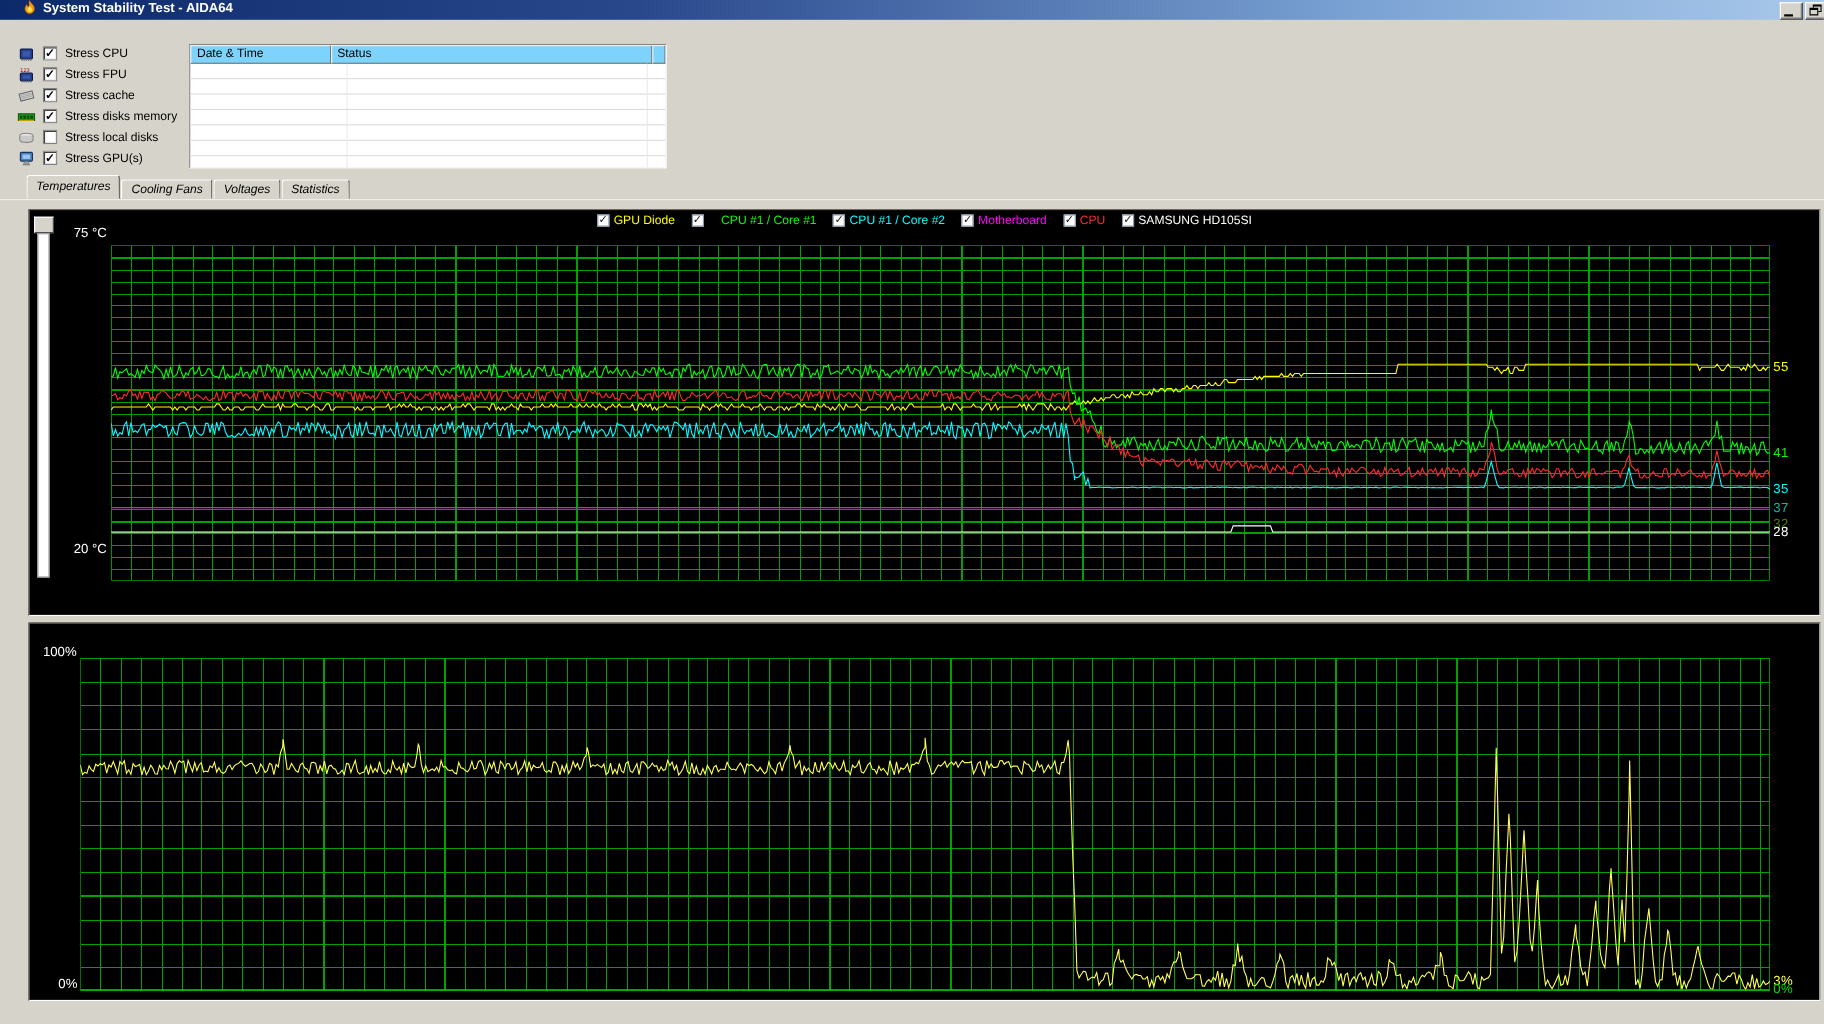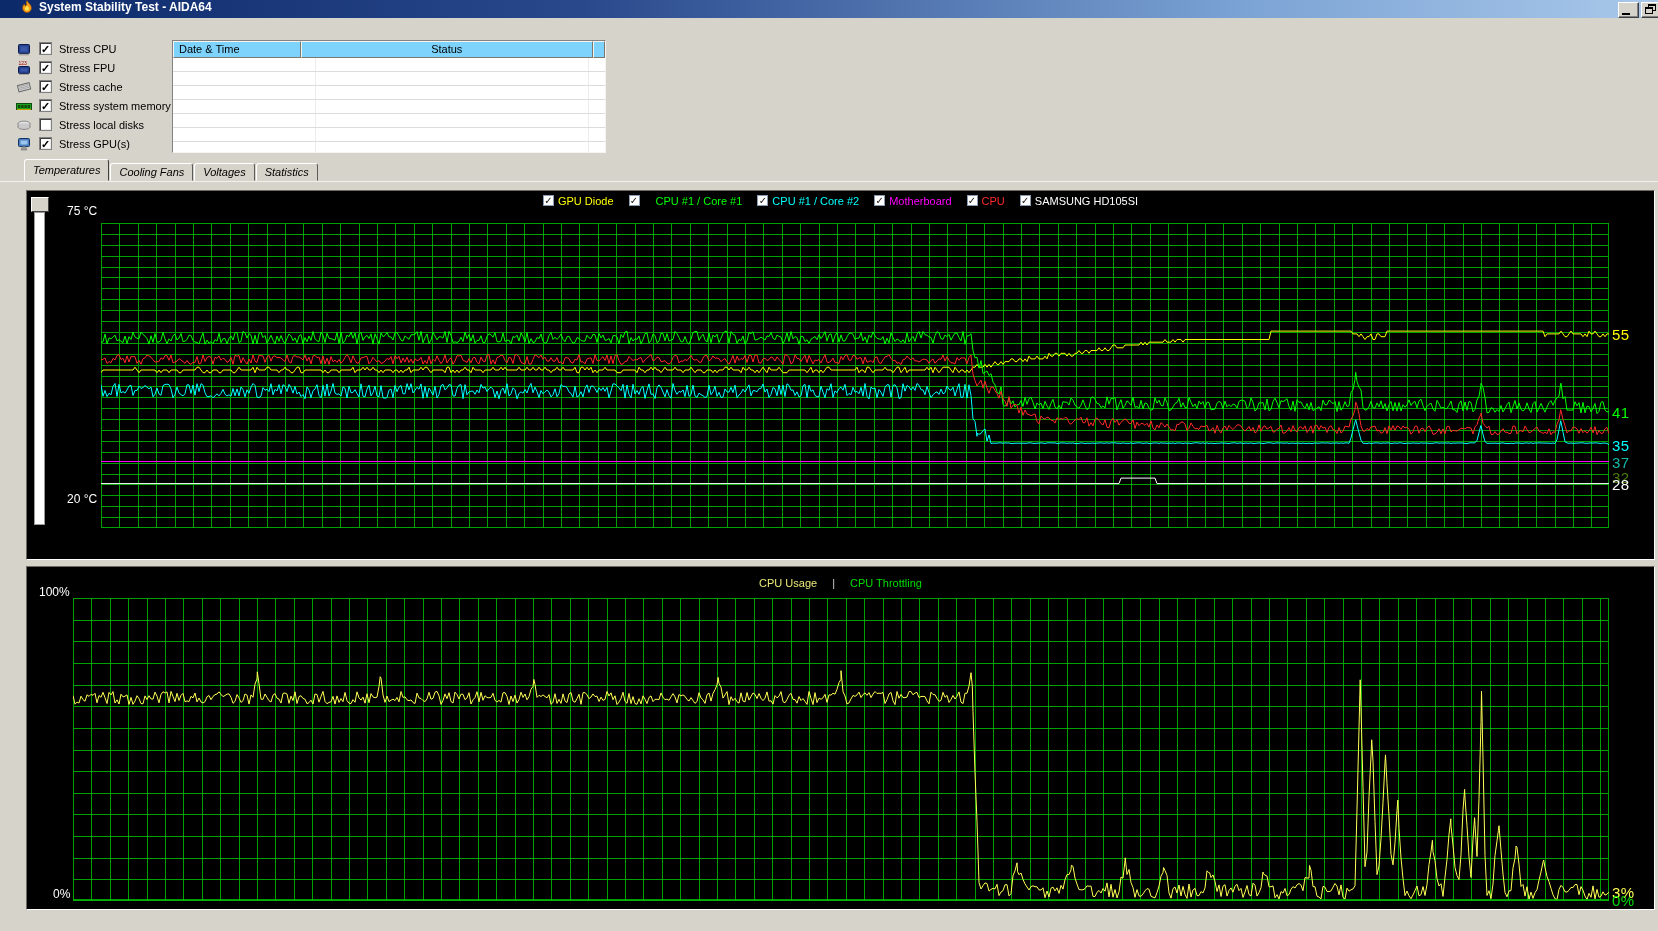--- a/index.html
+++ b/index.html
@@ -30,21 +30,21 @@
     display:flex;align-items:center;justify-content:center;
     font-size:11px;line-height:10px;color:#000;font-weight:bold;}
   .stress-label{white-space:nowrap;}
   
   .log-table{position:absolute;left:172px;top:40px;width:434px;height:113px;background:#fff;
     border:1px solid;border-color:#828282 #f6f4f0 #f6f4f0 #828282;box-sizing:border-box;overflow:hidden;}
   .log-header{display:flex;height:17px;background:#7dd3fc;}
   .log-hcell{box-sizing:border-box;border:1px solid;border-color:#f6f4f0 #7b776e #7b776e #f6f4f0;
     padding:1px 5px;white-space:nowrap;overflow:hidden;}
   .log-hcell.c0{width:143px;}
-  .log-hcell.c1{width:330px;text-align:center;}
+  .log-hcell.c1{width:330px;}
   .log-hcell.cf{flex:1;}
   .log-row{display:flex;height:13px;border-bottom:1px solid #dcdcdc;}
   .log-cell{box-sizing:border-box;height:100%;}
   .log-cell.c0{width:143px;border-right:1px solid #ececec;}
   .log-cell.c1{width:273px;border-right:1px solid #ececec;}
   .log-cell.cf{flex:1;}
   
   .tabs{position:absolute;left:24px;top:159px;height:22px;display:flex;align-items:flex-end;font-style:italic;}
   .tab{height:18px;box-sizing:border-box;padding:2px 8px 0 8px;margin-right:1px;background:#d6d3ca;
     border:1px solid;border-color:#ffffff #5a5a5a transparent #ffffff;border-radius:3px 3px 0 0;
@@ -66,21 +66,21 @@
   .legend-sep{color:#cfcfcf;}
   #usage-panel .legend-row{top:8px;}
   .axis-label{position:absolute;color:#fff;font-size:12px;white-space:nowrap;}
   #temp-ytop{left:40px;top:13px;}
   #temp-ybottom{left:40px;top:301px;}
   #usage-ytop{left:12px;top:18px;}
   #usage-ybottom{left:26px;top:320px;}
   .plot{position:absolute;}
   #temp-plot{left:74px;top:32px;width:1508px;height:305px;}
   #usage-plot{left:46px;top:31px;width:1536px;height:303px;}
-  .end-label{position:absolute;font-size:15px;letter-spacing:0.5px;}
+  .end-label{position:absolute;font-size:12px;letter-spacing:0.5px;}
   
   .v-slider{position:absolute;left:4px;top:6px;width:18px;height:330px;}
   .v-slider .thumb{position:absolute;left:0;top:0;width:18px;height:15px;background:#d6d3ca;box-sizing:border-box;
     border:1px solid;border-color:#ffffff #404040 #404040 #ffffff;}
   .v-slider .track{position:absolute;left:3px;top:15px;width:11px;bottom:2px;background:#fff;
     border:1px solid #9a9a9a;box-sizing:border-box;}
   .bottom-strip{position:absolute;left:0;top:910px;width:1658px;height:21px;background:#d6d3ca;}
 </style>
 </head>
 <body>
@@ -134,21 +134,21 @@
 <div class="stress-row" style="top:97px">
   <svg class="stress-icon" viewBox="0 0 16 16">
       <rect x="0.5" y="5.5" width="15" height="6" fill="#1f9e1f" stroke="#0c4f0c"></rect>
       <rect x="2" y="7" width="2.4" height="3" fill="#0c4f0c"></rect>
       <rect x="5.2" y="7" width="2.4" height="3" fill="#0c4f0c"></rect>
       <rect x="8.4" y="7" width="2.4" height="3" fill="#0c4f0c"></rect>
       <rect x="11.6" y="7" width="2.4" height="3" fill="#0c4f0c"></rect>
       <path d="M1 11.5h14" stroke="#c8a000"></path>
     </svg>
   <span class="cb stress-check">✓</span>
-  <span class="stress-label">Stress system memory</span>
+  <span class="stress-label">Stress disks memory</span>
 </div>
 <div class="stress-row" style="top:116px">
   <svg class="stress-icon" viewBox="0 0 16 16">
       <ellipse cx="8" cy="6.5" rx="6" ry="2.4" fill="#e2e2e2" stroke="#888"></ellipse>
       <path d="M2 6.5v3.5c0 1.3 2.7 2.4 6 2.4s6-1.1 6-2.4V6.5" fill="#c9c9c9" stroke="#888"></path>
     </svg>
   <span class="cb stress-check"></span>
   <span class="stress-label">Stress local disks</span>
 </div>
 <div class="stress-row" style="top:135px">
@@ -258,25 +258,20 @@
       </svg></div>
 <div class="end-label" style="color: rgb(255, 255, 0); left: 1585px; top: 134.909px;">55</div>
     <div class="end-label" style="color: rgb(0, 255, 0); left: 1585px; top: 212.545px;">41</div>
     <div class="end-label" style="color: rgb(0, 255, 255); left: 1585px; top: 245.818px;">35</div>
     <div class="end-label" style="color: #4d7c0f; left: 1585px; top: 262.455px; margin-top: 16px;">32</div>
     <div class="end-label" style="color: #14b8a6; left: 1585px; top: 234.727px; margin-top: 28px;">37</div>
     <div class="end-label" style="color: rgb(255, 255, 255); left: 1585px; top: 284.636px;">28</div>
   </div>
 
 <div id="usage-panel" class="chart-panel">
-  <div class="legend-row" id="usage-legend">
-    <span class="legend-label" id="usage-leg-0" style="color: rgb(232, 232, 120);">CPU Usage</span>
-    <span class="legend-sep">|</span>
-    <span class="legend-label" id="usage-leg-1" style="color: rgb(0, 221, 0);">CPU Throttling</span>
-  </div>
   <div class="axis-label" id="usage-ytop">100%</div>
   <div class="axis-label" id="usage-ybottom">0%</div>
   <div class="plot" id="usage-plot"><svg width="1536" height="303">
         <path d="M0.5 0V303M18.5 0V303M37.5 0V303M55.5 0V303M74.5 0V303M92.5 0V303M110.5 0V303M129.5 0V303M147.5 0V303M166.5 0V303M184.5 0V303M202.5 0V303M221.5 0V303M239.5 0V303M258.5 0V303M276.5 0V303M294.5 0V303M313.5 0V303M331.5 0V303M350.5 0V303M368.5 0V303M386.5 0V303M405.5 0V303M423.5 0V303M442.5 0V303M460.5 0V303M478.5 0V303M497.5 0V303M515.5 0V303M534.5 0V303M552.5 0V303M570.5 0V303M589.5 0V303M607.5 0V303M626.5 0V303M644.5 0V303M662.5 0V303M681.5 0V303M699.5 0V303M718.5 0V303M736.5 0V303M754.5 0V303M773.5 0V303M791.5 0V303M810.5 0V303M828.5 0V303M846.5 0V303M865.5 0V303M883.5 0V303M902.5 0V303M920.5 0V303M938.5 0V303M957.5 0V303M975.5 0V303M994.5 0V303M1012.5 0V303M1030.5 0V303M1049.5 0V303M1067.5 0V303M1086.5 0V303M1104.5 0V303M1122.5 0V303M1141.5 0V303M1159.5 0V303M1178.5 0V303M1196.5 0V303M1214.5 0V303M1233.5 0V303M1251.5 0V303M1270.5 0V303M1288.5 0V303M1306.5 0V303M1325.5 0V303M1343.5 0V303M1362.5 0V303M1380.5 0V303M1398.5 0V303M1417.5 0V303M1435.5 0V303M1454.5 0V303M1472.5 0V303M1490.5 0V303M1509.5 0V303M1527.5 0V303M0 0.5H1536M0 22.5H1536M0 43.5H1536M0 65.5H1536M0 87.5H1536M0 108.5H1536M0 130.5H1536M0 152.5H1536M0 173.5H1536M0 195.5H1536M0 216.5H1536M0 238.5H1536M0 260.5H1536M0 281.5H1536M0 303.5H1536M1535.5 0V303M0 302.5H1536" stroke="#00A000" stroke-width="1" fill="none" shape-rendering="crispEdges"></path>
         <polyline points="0,97.5 2,106.2 4,104.1 6,105.0 8,98.2 10,101.6 12,103.3 14,96.8 16,98.4 18,96.3 20,97.3 22,95.3 24,104.8 26,97.5 28,99.3 30,94.3 32,99.7 34,105.5 36,94.4 38,96.9 40,93.6 42,105.0 44,101.8 46,106.0 48,96.2 50,98.9 52,98.2 54,96.9 56,106.4 58,99.4 60,106.3 62,103.0 64,97.7 66,100.6 68,105.5 70,105.8 72,97.9 74,101.6 76,97.7 78,100.9 80,101.1 82,94.1 84,98.2 86,104.8 88,96.4 90,93.7 92,95.1 94,93.9 96,104.9 98,93.4 100,98.5 102,103.6 104,95.3 106,102.5 108,97.4 110,95.4 112,103.8 114,102.9 116,103.6 118,98.3 120,99.9 122,95.0 124,103.9 126,100.0 128,104.0 130,105.0 132,103.6 134,98.7 136,97.5 138,101.7 140,98.3 142,96.7 144,96.0 146,93.8 148,96.4 150,98.6 152,97.5 154,96.1 156,95.9 158,99.3 160,105.3 162,103.4 164,96.6 166,99.8 168,104.4 170,102.7 172,96.0 174,97.1 176,106.1 178,96.9 180,99.3 182,86.3 184,80.9 184.3,73.8 186,85.8 188,101.2 190,101.3 192,96.0 194,99.3 196,102.7 198,104.0 200,97.2 202,95.7 204,100.2 206,101.1 208,105.1 210,95.4 212,95.0 214,96.0 216,105.4 218,98.1 220,102.6 222,93.8 224,105.5 226,98.6 228,97.7 230,100.4 232,101.2 234,105.7 236,104.6 238,102.2 240,106.0 242,96.0 244,96.5 246,104.2 248,98.5 250,93.4 252,103.4 254,105.7 256,104.4 258,103.8 260,98.4 262,106.1 264,97.9 266,104.4 268,100.6 270,103.7 272,94.4 274,102.6 276,105.2 278,105.6 280,101.6 282,104.3 284,93.8 286,99.8 288,102.1 290,99.1 292,105.2 294,95.7 296,104.7 298,95.6 300,98.9 302,99.8 304,99.1 306,88.4 307.2,78.7 308,80.2 310,96.9 312,104.4 314,98.1 316,103.6 318,102.2 320,101.1 322,102.6 324,99.4 326,103.8 328,93.5 330,99.4 332,98.9 334,101.8 336,102.7 338,101.9 340,104.5 342,105.5 344,95.1 346,99.9 348,100.5 350,102.5 352,103.6 354,100.9 356,94.3 358,101.2 360,100.4 362,94.2 364,93.4 366,97.9 368,106.4 370,102.6 372,95.9 374,100.7 376,94.7 378,103.6 380,105.0 382,94.1 384,96.6 386,101.0 388,96.2 390,96.3 392,101.7 394,99.9 396,94.7 398,106.0 400,101.8 402,99.6 404,93.7 406,103.8 408,94.3 410,102.3 412,97.7 414,99.5 416,99.8 418,99.3 420,95.3 422,102.4 424,104.1 426,102.3 428,104.2 430,94.8 432,94.7 434,98.4 436,106.5 438,98.0 440,103.6 442,97.1 444,105.1 446,101.5 448,94.2 450,99.4 452,96.0 454,101.8 456,98.6 458,91.3 460,88.4 460.8,81.4 462,86.4 464,99.4 466,97.3 468,98.5 470,96.9 472,98.5 474,99.8 476,96.6 478,106.3 480,104.2 482,95.7 484,105.4 486,101.3 488,105.4 490,95.9 492,102.9 494,104.6 496,95.9 498,94.5 500,103.0 502,104.3 504,100.5 506,96.3 508,106.3 510,94.7 512,94.6 514,96.9 516,100.6 518,99.0 520,95.9 522,98.6 524,98.1 526,103.5 528,99.1 530,102.4 532,101.4 534,93.4 536,98.0 538,94.8 540,101.7 542,97.8 544,106.5 546,104.0 548,100.4 550,94.2 552,103.4 554,105.3 556,95.4 558,105.6 560,98.6 562,105.5 564,106.3 566,100.7 568,105.9 570,97.8 572,101.2 574,105.6 576,99.4 578,97.9 580,103.6 582,101.3 584,101.3 586,101.6 588,94.9 590,99.2 592,101.7 594,101.1 596,102.3 598,98.8 600,95.6 602,98.9 604,104.9 606,96.5 608,97.9 610,96.9 612,98.3 614,101.5 616,103.0 618,99.6 620,102.6 622,105.4 624,103.5 626,94.7 628,100.0 630,101.8 632,105.4 634,96.8 636,95.0 638,103.1 640,95.5 642,91.7 644,86.9 645.1,79.4 646,85.3 648,89.1 650,100.1 652,96.9 654,93.6 656,106.6 658,98.7 660,102.7 662,100.3 664,103.7 666,105.2 668,94.8 670,103.1 672,103.9 674,94.5 676,102.1 678,98.5 680,95.0 682,96.3 684,100.6 686,95.5 688,100.2 690,102.6 692,100.1 694,93.9 696,103.2 698,102.7 700,106.1 702,97.6 704,99.9 706,98.2 708,93.6 710,103.7 712,104.8 714,101.5 716,97.2 718,95.4 720,101.4 722,101.5 724,105.2 726,98.5 728,102.6 730,100.6 732,103.4 734,106.4 736,93.5 738,100.3 740,106.5 742,94.6 744,104.6 746,100.1 748,101.3 750,99.8 752,96.3 754,104.4 756,96.9 758,97.1 760,95.2 762,96.2 764,91.3 766,84.6 768,81.3 768.0,72.7 770,93.7 772,98.0 774,105.9 776,104.9 778,100.9 780,97.4 782,98.4 784,96.9 786,94.1 788,99.6 790,96.5 792,94.8 794,97.3 796,94.6 798,99.6 800,96.1 802,93.5 804,95.5 806,95.2 808,95.4 810,94.4 812,105.5 814,101.6 816,96.0 818,94.4 820,102.8 822,106.6 824,93.5 826,100.2 828,96.4 830,99.6 832,99.6 834,99.0 836,93.6 838,93.5 840,96.8 842,95.0 844,94.4 846,99.6 848,98.5 850,98.4 852,98.6 854,102.9 856,105.8 858,94.2 860,96.5 862,96.7 864,100.3 866,103.3 868,102.3 870,94.3 872,99.3 874,97.4 876,104.5 878,101.4 880,97.4 882,101.0 884,98.2 886,93.9 888,104.2 890,105.6 892,95.3 894,95.2 896,88.1 898,74.7 899.3,88.2 900,113.6 902,174.6 904,223.8 906,284.5 908,291.0 910,287.7 912,284.9 914,285.5 916,293.1 918,291.4 920,290.3 922,290.9 924,286.3 926,297.6 928,294.0 930,292.6 932,286.8 934,286.7 936,297.9 938,295.7 940,277.5 942,272.9 944,264.8 944.6,273.7 946,276.7 948,275.0 950,281.4 952,285.9 954,289.0 956,292.0 958,288.6 960,287.8 962,288.7 964,288.8 966,291.9 968,292.0 970,289.8 972,299.7 974,293.0 976,299.0 978,290.2 980,289.1 982,292.9 984,289.8 986,295.4 988,287.3 990,291.1 992,281.6 994,276.5 996,276.6 998,271.9 998.4,267.3 1000,268.4 1002,280.2 1004,286.1 1006,291.6 1008,291.8 1010,291.8 1012,290.6 1014,287.9 1016,288.2 1018,288.1 1020,298.4 1022,298.5 1024,294.3 1026,292.5 1028,295.0 1030,290.5 1032,293.2 1034,284.9 1036,298.9 1038,286.3 1040,299.2 1042,291.5 1044,299.9 1046,293.9 1048,279.1 1050,280.0 1052,262.8 1052.2,259.8 1054,276.5 1056,271.5 1058,284.7 1060,289.5 1062,299.3 1064,291.6 1066,297.9 1068,298.3 1070,295.9 1072,292.9 1074,290.6 1076,291.3 1078,298.2 1080,299.1 1082,299.9 1084,294.6 1086,288.1 1088,278.1 1090,274.4 1090.6,269.5 1092,272.6 1094,277.4 1096,294.9 1098,300.2 1100,290.6 1102,289.0 1104,295.0 1106,287.0 1108,298.0 1110,288.4 1112,296.4 1114,300.4 1116,286.0 1118,299.1 1120,292.0 1122,290.4 1124,297.6 1126,297.6 1128,293.6 1130,294.9 1132,290.0 1134,272.8 1136,274.9 1136.6,274.8 1138,279.5 1140,276.9 1142,283.5 1144,293.5 1146,286.9 1148,298.5 1150,288.2 1152,286.7 1154,298.1 1156,292.5 1158,289.9 1160,294.2 1162,288.2 1164,286.3 1166,292.6 1168,290.4 1170,299.4 1172,294.0 1174,287.5 1176,296.6 1178,298.0 1180,285.2 1182,287.2 1184,298.1 1186,294.5 1188,289.8 1190,274.0 1190.4,275.8 1192,277.1 1194,278.1 1196,288.6 1198,288.8 1200,287.9 1202,299.7 1204,296.6 1206,301.0 1208,293.6 1210,295.1 1212,290.5 1214,297.7 1216,296.5 1218,291.3 1220,288.6 1222,290.0 1224,286.8 1226,285.5 1228,287.1 1230,292.7 1232,279.6 1234,280.0 1236,280.0 1236.5,267.5 1238,272.3 1240,288.6 1242,288.8 1244,298.2 1246,299.0 1248,300.9 1250,288.4 1252,289.2 1254,293.5 1256,293.6 1258,292.9 1260,289.2 1262,285.5 1264,288.3 1266,296.8 1268,286.9 1270,299.4 1272,301.1 1274,290.1 1276,293.2 1278,291.8 1280,290.9 1282,287.8 1284,211.0 1286,130.8 1287.2,81.8 1288,109.6 1290,189.5 1292,268.7 1294,254.1 1296,198.7 1298,158.1 1298.7,141.8 1300,163.1 1302,223.5 1304,276.6 1306,267.9 1308,240.4 1310,204.2 1312,164.4 1312.5,156.9 1314,185.8 1316,217.6 1318,256.3 1320,266.8 1322,244.9 1324,212.5 1324.8,202.1 1326,230.5 1328,260.0 1330,280.5 1332,297.6 1334,293.0 1336,297.8 1338,300.7 1340,296.9 1342,292.5 1344,288.0 1346,297.8 1348,296.6 1350,288.6 1352,297.5 1354,286.5 1356,266.6 1358,253.9 1359.4,242.3 1360,253.7 1362,262.8 1364,280.7 1366,288.0 1368,285.7 1370,298.4 1372,279.1 1374,261.5 1376,236.3 1377.8,220.8 1378,227.9 1380,247.2 1382,269.5 1384,277.6 1386,281.6 1388,256.8 1390,212.1 1391.6,191.4 1392,200.1 1394,227.7 1396,259.0 1398,279.4 1400,241.1 1401.6,219.7 1402,226.8 1404,258.5 1406,200.3 1408,124.5 1408.5,93.3 1410,160.7 1412,257.7 1414,297.5 1416,292.7 1418,300.6 1420,285.9 1422,257.5 1424,242.8 1425.4,232.4 1426,227.7 1428,252.4 1430,276.1 1432,294.6 1434,298.8 1436,292.9 1438,292.6 1440,269.9 1442,260.4 1443.1,248.0 1444,249.5 1446,266.1 1448,288.5 1450,286.5 1452,298.1 1454,288.7 1456,301.3 1458,294.1 1460,300.4 1462,294.6 1464,291.6 1466,282.2 1468,274.0 1470,264.2 1470.7,262.1 1472,269.6 1474,278.5 1476,283.7 1478,290.3 1480,296.8 1482,300.8 1484,301.6 1486,291.4 1488,287.3 1490,289.5 1492,293.8 1494,294.1 1496,292.3 1498,289.4 1500,289.6 1502,286.5 1504,286.5 1506,296.7 1508,288.6 1510,292.2 1512,298.1 1514,301.5 1516,295.3 1518,299.3 1520,287.9 1522,300.8 1524,291.4 1526,299.3 1528,298.1 1530,293.8 1532,297.1 1534,296.2 1536,293.9" fill="none" stroke="#FFFF55" stroke-width="1"></polyline>
         <polyline points="0,301.8 2,301.8 4,301.8 6,301.8 8,301.8 10,301.8 12,301.8 14,301.8 16,301.8 18,301.8 20,301.8 22,301.8 24,301.8 26,301.8 28,301.8 30,301.8 32,301.8 34,301.8 36,301.8 38,301.8 40,301.8 42,301.8 44,301.8 46,301.8 48,301.8 50,301.8 52,301.8 54,301.8 56,301.8 58,301.8 60,301.8 62,301.8 64,301.8 66,301.8 68,301.8 70,301.8 72,301.8 74,301.8 76,301.8 78,301.8 80,301.8 82,301.8 84,301.8 86,301.8 88,301.8 90,301.8 92,301.8 94,301.8 96,301.8 98,301.8 100,301.8 102,301.8 104,301.8 106,301.8 108,301.8 110,301.8 112,301.8 114,301.8 116,301.8 118,301.8 120,301.8 122,301.8 124,301.8 126,301.8 128,301.8 130,301.8 132,301.8 134,301.8 136,301.8 138,301.8 140,301.8 142,301.8 144,301.8 146,301.8 148,301.8 150,301.8 152,301.8 154,301.8 156,301.8 158,301.8 160,301.8 162,301.8 164,301.8 166,301.8 168,301.8 170,301.8 172,301.8 174,301.8 176,301.8 178,301.8 180,301.8 182,301.8 184,301.8 186,301.8 188,301.8 190,301.8 192,301.8 194,301.8 196,301.8 198,301.8 200,301.8 202,301.8 204,301.8 206,301.8 208,301.8 210,301.8 212,301.8 214,301.8 216,301.8 218,301.8 220,301.8 222,301.8 224,301.8 226,301.8 228,301.8 230,301.8 232,301.8 234,301.8 236,301.8 238,301.8 240,301.8 242,301.8 244,301.8 246,301.8 248,301.8 250,301.8 252,301.8 254,301.8 256,301.8 258,301.8 260,301.8 262,301.8 264,301.8 266,301.8 268,301.8 270,301.8 272,301.8 274,301.8 276,301.8 278,301.8 280,301.8 282,301.8 284,301.8 286,301.8 288,301.8 290,301.8 292,301.8 294,301.8 296,301.8 298,301.8 300,301.8 302,301.8 304,301.8 306,301.8 308,301.8 310,301.8 312,301.8 314,301.8 316,301.8 318,301.8 320,301.8 322,301.8 324,301.8 326,301.8 328,301.8 330,301.8 332,301.8 334,301.8 336,301.8 338,301.8 340,301.8 342,301.8 344,301.8 346,301.8 348,301.8 350,301.8 352,301.8 354,301.8 356,301.8 358,301.8 360,301.8 362,301.8 364,301.8 366,301.8 368,301.8 370,301.8 372,301.8 374,301.8 376,301.8 378,301.8 380,301.8 382,301.8 384,301.8 386,301.8 388,301.8 390,301.8 392,301.8 394,301.8 396,301.8 398,301.8 400,301.8 402,301.8 404,301.8 406,301.8 408,301.8 410,301.8 412,301.8 414,301.8 416,301.8 418,301.8 420,301.8 422,301.8 424,301.8 426,301.8 428,301.8 430,301.8 432,301.8 434,301.8 436,301.8 438,301.8 440,301.8 442,301.8 444,301.8 446,301.8 448,301.8 450,301.8 452,301.8 454,301.8 456,301.8 458,301.8 460,301.8 462,301.8 464,301.8 466,301.8 468,301.8 470,301.8 472,301.8 474,301.8 476,301.8 478,301.8 480,301.8 482,301.8 484,301.8 486,301.8 488,301.8 490,301.8 492,301.8 494,301.8 496,301.8 498,301.8 500,301.8 502,301.8 504,301.8 506,301.8 508,301.8 510,301.8 512,301.8 514,301.8 516,301.8 518,301.8 520,301.8 522,301.8 524,301.8 526,301.8 528,301.8 530,301.8 532,301.8 534,301.8 536,301.8 538,301.8 540,301.8 542,301.8 544,301.8 546,301.8 548,301.8 550,301.8 552,301.8 554,301.8 556,301.8 558,301.8 560,301.8 562,301.8 564,301.8 566,301.8 568,301.8 570,301.8 572,301.8 574,301.8 576,301.8 578,301.8 580,301.8 582,301.8 584,301.8 586,301.8 588,301.8 590,301.8 592,301.8 594,301.8 596,301.8 598,301.8 600,301.8 602,301.8 604,301.8 606,301.8 608,301.8 610,301.8 612,301.8 614,301.8 616,301.8 618,301.8 620,301.8 622,301.8 624,301.8 626,301.8 628,301.8 630,301.8 632,301.8 634,301.8 636,301.8 638,301.8 640,301.8 642,301.8 644,301.8 646,301.8 648,301.8 650,301.8 652,301.8 654,301.8 656,301.8 658,301.8 660,301.8 662,301.8 664,301.8 666,301.8 668,301.8 670,301.8 672,301.8 674,301.8 676,301.8 678,301.8 680,301.8 682,301.8 684,301.8 686,301.8 688,301.8 690,301.8 692,301.8 694,301.8 696,301.8 698,301.8 700,301.8 702,301.8 704,301.8 706,301.8 708,301.8 710,301.8 712,301.8 714,301.8 716,301.8 718,301.8 720,301.8 722,301.8 724,301.8 726,301.8 728,301.8 730,301.8 732,301.8 734,301.8 736,301.8 738,301.8 740,301.8 742,301.8 744,301.8 746,301.8 748,301.8 750,301.8 752,301.8 754,301.8 756,301.8 758,301.8 760,301.8 762,301.8 764,301.8 766,301.8 768,301.8 770,301.8 772,301.8 774,301.8 776,301.8 778,301.8 780,301.8 782,301.8 784,301.8 786,301.8 788,301.8 790,301.8 792,301.8 794,301.8 796,301.8 798,301.8 800,301.8 802,301.8 804,301.8 806,301.8 808,301.8 810,301.8 812,301.8 814,301.8 816,301.8 818,301.8 820,301.8 822,301.8 824,301.8 826,301.8 828,301.8 830,301.8 832,301.8 834,301.8 836,301.8 838,301.8 840,301.8 842,301.8 844,301.8 846,301.8 848,301.8 850,301.8 852,301.8 854,301.8 856,301.8 858,301.8 860,301.8 862,301.8 864,301.8 866,301.8 868,301.8 870,301.8 872,301.8 874,301.8 876,301.8 878,301.8 880,301.8 882,301.8 884,301.8 886,301.8 888,301.8 890,301.8 892,301.8 894,301.8 896,301.8 898,301.8 900,301.8 902,301.8 904,301.8 906,301.8 908,301.8 910,301.8 912,301.8 914,301.8 916,301.8 918,301.8 920,301.8 922,301.8 924,301.8 926,301.8 928,301.8 930,301.8 932,301.8 934,301.8 936,301.8 938,301.8 940,301.8 942,301.8 944,301.8 946,301.8 948,301.8 950,301.8 952,301.8 954,301.8 956,301.8 958,301.8 960,301.8 962,301.8 964,301.8 966,301.8 968,301.8 970,301.8 972,301.8 974,301.8 976,301.8 978,301.8 980,301.8 982,301.8 984,301.8 986,301.8 988,301.8 990,301.8 992,301.8 994,301.8 996,301.8 998,301.8 1000,301.8 1002,301.8 1004,301.8 1006,301.8 1008,301.8 1010,301.8 1012,301.8 1014,301.8 1016,301.8 1018,301.8 1020,301.8 1022,301.8 1024,301.8 1026,301.8 1028,301.8 1030,301.8 1032,301.8 1034,301.8 1036,301.8 1038,301.8 1040,301.8 1042,301.8 1044,301.8 1046,301.8 1048,301.8 1050,301.8 1052,301.8 1054,301.8 1056,301.8 1058,301.8 1060,301.8 1062,301.8 1064,301.8 1066,301.8 1068,301.8 1070,301.8 1072,301.8 1074,301.8 1076,301.8 1078,301.8 1080,301.8 1082,301.8 1084,301.8 1086,301.8 1088,301.8 1090,301.8 1092,301.8 1094,301.8 1096,301.8 1098,301.8 1100,301.8 1102,301.8 1104,301.8 1106,301.8 1108,301.8 1110,301.8 1112,301.8 1114,301.8 1116,301.8 1118,301.8 1120,301.8 1122,301.8 1124,301.8 1126,301.8 1128,301.8 1130,301.8 1132,301.8 1134,301.8 1136,301.8 1138,301.8 1140,301.8 1142,301.8 1144,301.8 1146,301.8 1148,301.8 1150,301.8 1152,301.8 1154,301.8 1156,301.8 1158,301.8 1160,301.8 1162,301.8 1164,301.8 1166,301.8 1168,301.8 1170,301.8 1172,301.8 1174,301.8 1176,301.8 1178,301.8 1180,301.8 1182,301.8 1184,301.8 1186,301.8 1188,301.8 1190,301.8 1192,301.8 1194,301.8 1196,301.8 1198,301.8 1200,301.8 1202,301.8 1204,301.8 1206,301.8 1208,301.8 1210,301.8 1212,301.8 1214,301.8 1216,301.8 1218,301.8 1220,301.8 1222,301.8 1224,301.8 1226,301.8 1228,301.8 1230,301.8 1232,301.8 1234,301.8 1236,301.8 1238,301.8 1240,301.8 1242,301.8 1244,301.8 1246,301.8 1248,301.8 1250,301.8 1252,301.8 1254,301.8 1256,301.8 1258,301.8 1260,301.8 1262,301.8 1264,301.8 1266,301.8 1268,301.8 1270,301.8 1272,301.8 1274,301.8 1276,301.8 1278,301.8 1280,301.8 1282,301.8 1284,301.8 1286,301.8 1288,301.8 1290,301.8 1292,301.8 1294,301.8 1296,301.8 1298,301.8 1300,301.8 1302,301.8 1304,301.8 1306,301.8 1308,301.8 1310,301.8 1312,301.8 1314,301.8 1316,301.8 1318,301.8 1320,301.8 1322,301.8 1324,301.8 1326,301.8 1328,301.8 1330,301.8 1332,301.8 1334,301.8 1336,301.8 1338,301.8 1340,301.8 1342,301.8 1344,301.8 1346,301.8 1348,301.8 1350,301.8 1352,301.8 1354,301.8 1356,301.8 1358,301.8 1360,301.8 1362,301.8 1364,301.8 1366,301.8 1368,301.8 1370,301.8 1372,301.8 1374,301.8 1376,301.8 1378,301.8 1380,301.8 1382,301.8 1384,301.8 1386,301.8 1388,301.8 1390,301.8 1392,301.8 1394,301.8 1396,301.8 1398,301.8 1400,301.8 1402,301.8 1404,301.8 1406,301.8 1408,301.8 1410,301.8 1412,301.8 1414,301.8 1416,301.8 1418,301.8 1420,301.8 1422,301.8 1424,301.8 1426,301.8 1428,301.8 1430,301.8 1432,301.8 1434,301.8 1436,301.8 1438,301.8 1440,301.8 1442,301.8 1444,301.8 1446,301.8 1448,301.8 1450,301.8 1452,301.8 1454,301.8 1456,301.8 1458,301.8 1460,301.8 1462,301.8 1464,301.8 1466,301.8 1468,301.8 1470,301.8 1472,301.8 1474,301.8 1476,301.8 1478,301.8 1480,301.8 1482,301.8 1484,301.8 1486,301.8 1488,301.8 1490,301.8 1492,301.8 1494,301.8 1496,301.8 1498,301.8 1500,301.8 1502,301.8 1504,301.8 1506,301.8 1508,301.8 1510,301.8 1512,301.8 1514,301.8 1516,301.8 1518,301.8 1520,301.8 1522,301.8 1524,301.8 1526,301.8 1528,301.8 1530,301.8 1532,301.8 1534,301.8 1536,301.8" fill="none" stroke="#00DD00" stroke-width="1"></polyline>
       </svg></div>
 <div class="end-label" style="color: rgb(255, 255, 85); left: 1585px; top: 316.91px;">3%</div>
     <div class="end-label" style="color: rgb(0, 221, 0); left: 1585px; top: 324.788px;">0%</div>
   </div>

